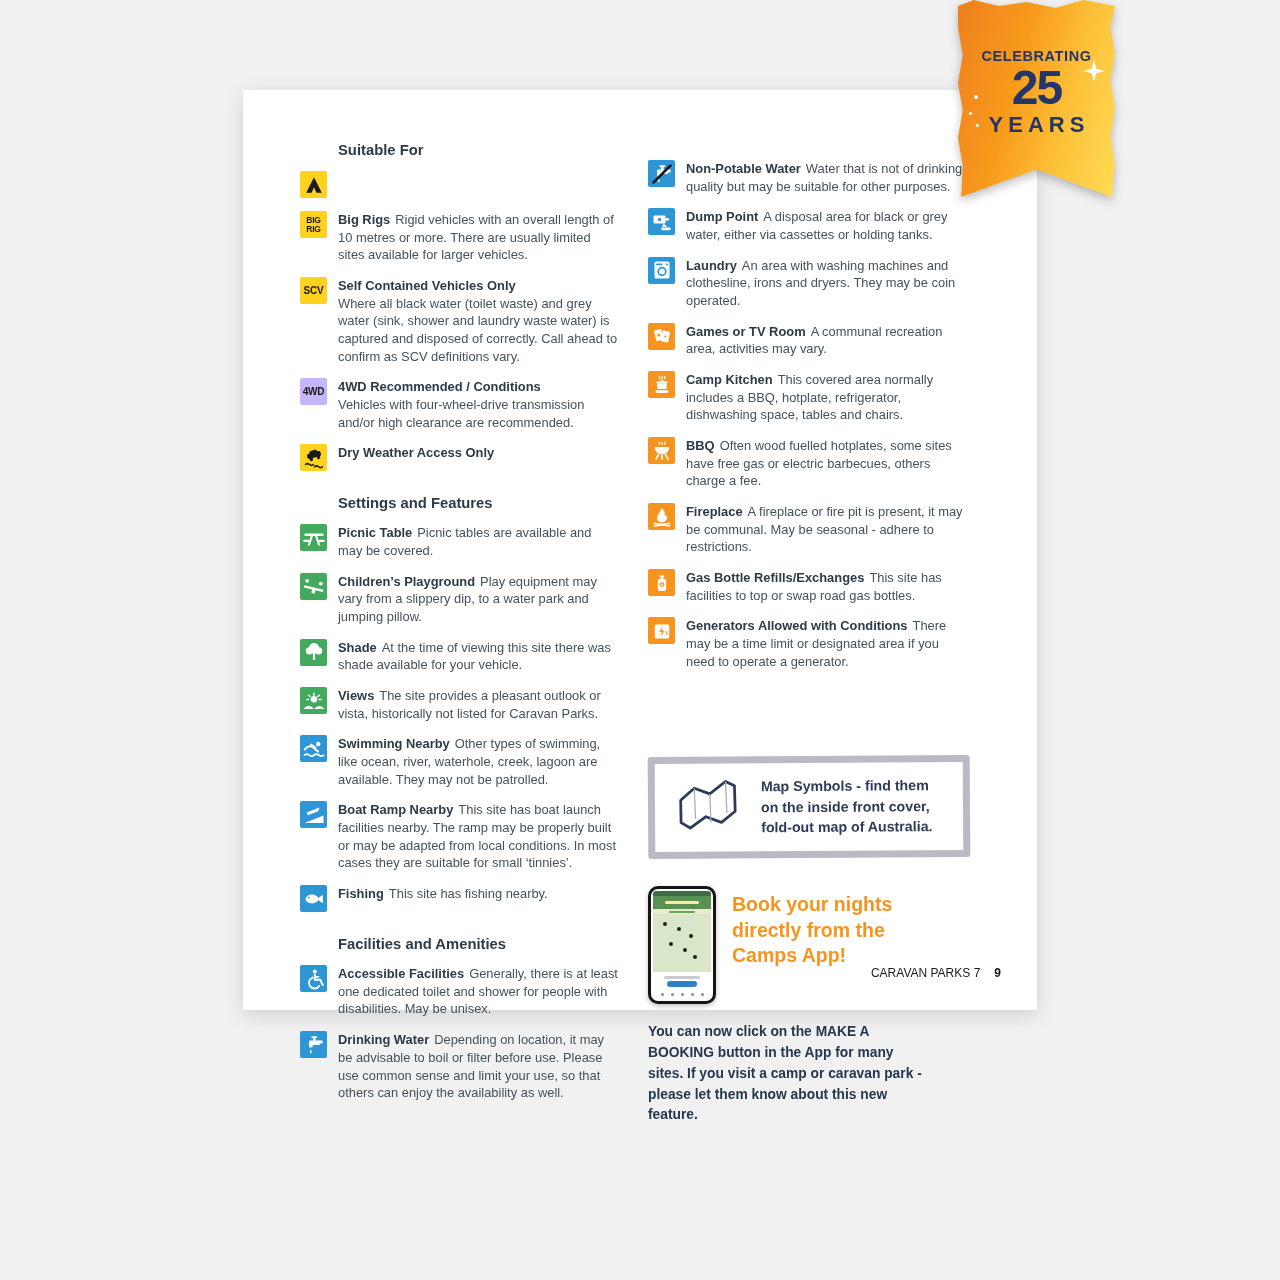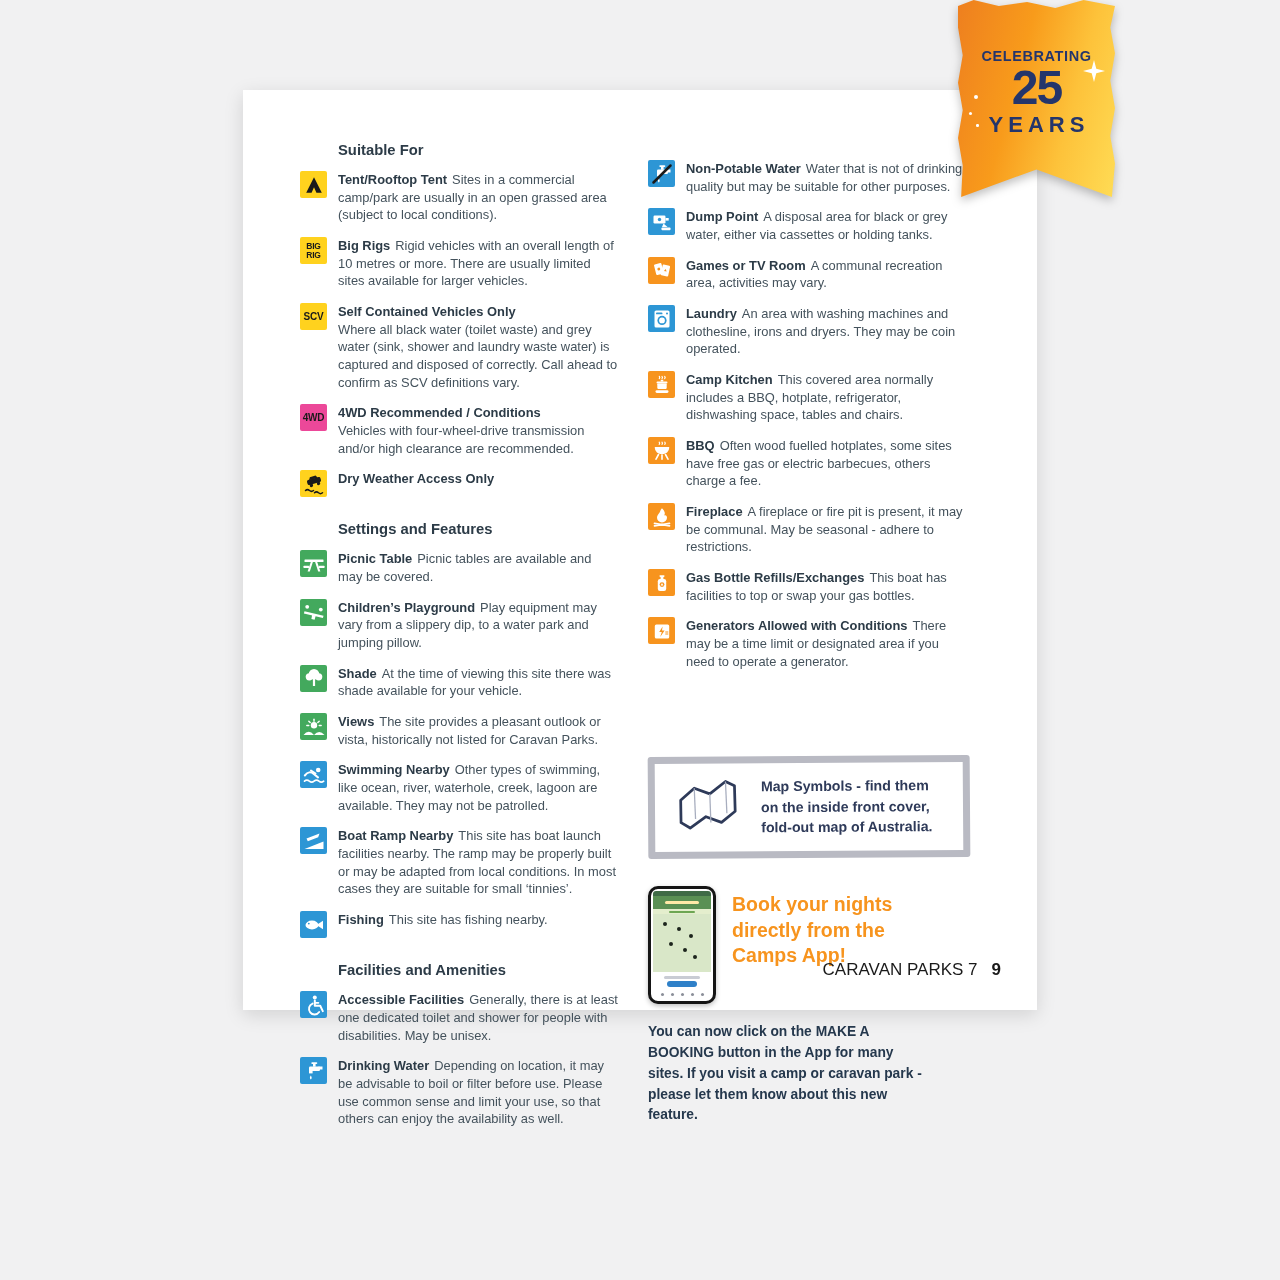--- a/index.html
+++ b/index.html
@@ -36,21 +36,21 @@
   .p-map{flex:1;background:#d9e7c8;position:relative;}
   .p-map i{position:absolute;left:10px;top:8px;width:4px;height:4px;border-radius:50%;background:#1d241d;
            box-shadow:14px 5px 0 #1d241d,26px 12px 0 #1d241d,6px 20px 0 #1d241d,20px 26px 0 #1d241d,30px 33px 0 #1d241d;}
   .p-info{height:18px;background:#fff;display:flex;flex-direction:column;align-items:center;justify-content:center;gap:2px;}
   .p-info .bar{width:36px;height:3px;background:#c9ccd4;border-radius:2px;}
   .p-info .btn{width:30px;height:6px;background:#2f80c8;border-radius:3px;}
   .p-foot{height:9px;background:#fff;display:flex;align-items:center;justify-content:space-around;padding:0 4px;}
   .p-foot i{width:3px;height:3px;border-radius:50%;background:#8b8f99;}
   .promo-heading{font-size:19.5px;font-weight:bold;color:#f7941e;line-height:1.3;width:210px;margin-top:6px;}
   .promo-body{margin-top:18px;width:282px;font-size:13.8px;font-weight:bold;color:#25384d;line-height:1.5;}
-  .footer{position:absolute;right:36px;bottom:30px;font-size:17px;color:#1a1a1a;}
+  .footer{position:absolute;right:36px;bottom:30px;font-size:12px;color:#1a1a1a;}
   .footer .pagenum{font-weight:bold;margin-left:14px;}
   .ribbon-wrap{position:absolute;left:958px;top:0;width:157px;height:197px;z-index:5;
                filter:drop-shadow(0 4px 5px rgba(0,0,0,.25));}
   .ribbon{width:100%;height:100%;position:relative;color:#24356b;
     background:linear-gradient(105deg,#ee7f1f 0%,#f89b1b 38%,#fdc23a 68%,#ffdc55 100%);
     clip-path:polygon(0% 3%,10% 0%,26% 3%,44% 1%,62% 4%,80% 0%,100% 3%,
                       97% 14%,100% 27%,97% 41%,100% 55%,97% 69%,100% 83%,98% 100%,
                       50% 86%,2% 100%,3% 84%,0% 70%,3% 56%,0% 42%,3% 28%,0% 14%);}
   .r-line1{padding-top:48px;text-align:center;font-weight:800;font-size:14.5px;letter-spacing:.6px;}
   .r-num{text-align:center;font-weight:800;font-size:48px;line-height:1.0;letter-spacing:-2px;}
@@ -67,37 +67,36 @@
 <div class="page">
 
   <div class="col-left">
       <div class="section-title first">Suitable For</div>
       <div class="item">
         <span class="icon" style="background: rgb(255, 210, 30);">
           <svg viewBox="0 0 24 24">
             <path d="M12 4.2 L4.2 19.8 L9.6 19.8 L12 14.2 L14.4 19.8 L19.8 19.8 Z" fill="#1a1a1a"></path>
           </svg>
         </span>
-        <div class="item-text"><span class="item-label">Tent/Rooftop Tent</span><span class="inline-desc">Sites in a commercial camp/park are usually in an open grassed area (subject to local conditions).</span></div>
       </div>
       <div class="item">
         <span class="icon" style="background: rgb(255, 210, 30);">
           <span class="icon-text two">BIG</span>
           <span class="icon-text two">RIG</span>
         </span>
         <div class="item-text"><span class="item-label">Big Rigs</span><span class="inline-desc">Rigid vehicles with an overall length of 10 metres or more. There are usually limited sites available for larger vehicles.</span></div>
       </div>
       <div class="item">
         <span class="icon" style="background: rgb(255, 210, 30);">
           <span class="icon-text">SCV</span>
         </span>
         <div class="item-text"><span class="item-label" style="display: block;">Self Contained Vehicles Only</span><span>Where all black water (toilet waste) and grey water (sink, shower and laundry waste water) is captured and disposed of correctly. Call ahead to confirm as SCV definitions vary.</span></div>
       </div>
       <div class="item">
-        <span class="icon" style="background: #ec4899;">
+        <span class="icon" style="background: #c4b5fd;">
           <span class="icon-text">4WD</span>
         </span>
         <div class="item-text"><span class="item-label" style="display: block;">4WD Recommended / Conditions</span><span>Vehicles with four-wheel-drive transmission and/or high clearance are recommended.</span></div>
       </div>
       <div class="item">
         <span class="icon" style="background: rgb(255, 210, 30);">
           <svg viewBox="0 0 24 24">
             <g transform="rotate(-16 12 9)">
               <rect x="5" y="6.5" width="14" height="5" rx="1.6" fill="#1a1a1a"></rect>
               <path d="M7.5 7 L9 4.2 L15 4.2 L16.5 7 Z" fill="#1a1a1a"></path>
@@ -241,47 +240,47 @@
               <rect x="3.5" y="5.5" width="12" height="8" rx="1.2" fill="#ffffff"></rect>
               <rect x="15.5" y="8" width="3.2" height="2.6" fill="#ffffff"></rect>
               <circle cx="9.5" cy="9.5" r="1.7" fill="#2D96D5"></circle>
               <path d="M13.5 13.5 L17.5 17 L12 17 Z" fill="#ffffff"></path>
               <rect x="11.5" y="17.5" width="9" height="2.8" rx="0.8" fill="#ffffff"></rect>
             </svg>
           </span>
           <div class="item-text"><span class="item-label">Dump Point</span><span class="inline-desc">A disposal area for black or grey water, either via cassettes or holding tanks.</span></div>
         </div>
         <div class="item">
+          <span class="icon" style="background: rgb(45, 150, 213);">
+            <svg viewBox="0 0 24 24">
+              <rect x="4.5" y="3.5" width="15" height="17" rx="1.6" fill="#ffffff"></rect>
+              <rect x="6" y="5.5" width="6.5" height="1.8" rx="0.9" fill="#2D96D5"></rect>
+              <circle cx="17" cy="6.4" r="1" fill="#2D96D5"></circle>
+              <circle cx="12" cy="13.4" r="4.6" fill="#2D96D5"></circle>
+              <circle cx="12" cy="13.4" r="2.9" fill="#ffffff"></circle>
+            </svg>
+          </span>
+          <div class="item-text"><span class="item-label">Laundry</span><span class="inline-desc">An area with washing machines and clothesline, irons and dryers.  They may be coin operated.</span></div>
+        </div>
+        <div class="item">
           <span class="icon" style="background: rgb(247, 148, 30);">
             <svg viewBox="0 0 24 24">
               <g transform="rotate(-14 9 11)">
                 <rect x="5" y="5.5" width="7.6" height="11" rx="1" fill="#ffffff"></rect>
                 <circle cx="8.8" cy="11" r="1.4" fill="#F7941E"></circle>
               </g>
               <g transform="rotate(12 15 13)">
                 <rect x="11.5" y="7" width="7.6" height="11" rx="1" fill="#ffffff"></rect>
                 <path d="M15.3 10.8 L16.7 13.2 L13.9 13.2 Z" fill="#F7941E"></path>
               </g>
             </svg>
           </span>
           <div class="item-text"><span class="item-label">Games or TV Room</span><span class="inline-desc">A communal recreation area, activities may vary.</span></div>
         </div>
         <div class="item">
-          <span class="icon" style="background: rgb(45, 150, 213);">
-            <svg viewBox="0 0 24 24">
-              <rect x="4.5" y="3.5" width="15" height="17" rx="1.6" fill="#ffffff"></rect>
-              <rect x="6" y="5.5" width="6.5" height="1.8" rx="0.9" fill="#2D96D5"></rect>
-              <circle cx="17" cy="6.4" r="1" fill="#2D96D5"></circle>
-              <circle cx="12" cy="13.4" r="4.6" fill="#2D96D5"></circle>
-              <circle cx="12" cy="13.4" r="2.9" fill="#ffffff"></circle>
-            </svg>
-          </span>
-          <div class="item-text"><span class="item-label">Laundry</span><span class="inline-desc">An area with washing machines and clothesline, irons and dryers.  They may be coin operated.</span></div>
-        </div>
-        <div class="item">
           <span class="icon" style="background: rgb(247, 148, 30);">
             <svg viewBox="0 0 24 24">
               <path d="M9.3 3.4 q1 1.1 0 2.2 M12 3.4 q1 1.1 0 2.2 M14.7 3.4 q1 1.1 0 2.2" stroke="#ffffff" stroke-width="1.2" fill="none" stroke-linecap="round"></path>
               <rect x="10.7" y="6.8" width="2.6" height="1.7" fill="#ffffff"></rect>
               <rect x="6.5" y="8.5" width="11" height="2" rx="1" fill="#ffffff"></rect>
               <rect x="7.3" y="10.5" width="9.4" height="5.4" rx="0.8" fill="#ffffff"></rect>
               <rect x="5.5" y="17.2" width="13" height="2.7" rx="1.3" fill="#ffffff"></rect>
             </svg>
           </span>
           <div class="item-text"><span class="item-label">Camp Kitchen</span><span class="inline-desc">This covered area normally includes a BBQ, hotplate, refrigerator, dishwashing space, tables and chairs.</span></div>
@@ -308,21 +307,21 @@
         <div class="item">
           <span class="icon" style="background: rgb(247, 148, 30);">
             <svg viewBox="0 0 24 24">
               <rect x="7.8" y="8" width="8.4" height="12" rx="2.2" fill="#ffffff"></rect>
               <rect x="10.6" y="5.6" width="2.8" height="2.6" fill="#ffffff"></rect>
               <rect x="9.4" y="4.2" width="5.2" height="1.7" rx="0.8" fill="#ffffff"></rect>
               <circle cx="12" cy="13.6" r="2.4" fill="#F7941E"></circle>
               <path d="M12 11.9 L13.4 14.6 L10.6 14.6 Z" fill="#ffffff"></path>
             </svg>
           </span>
-          <div class="item-text"><span class="item-label">Gas Bottle Refills/Exchanges</span><span class="inline-desc">This boat has facilities to top or swap your gas bottles.</span></div>
+          <div class="item-text"><span class="item-label">Gas Bottle Refills/Exchanges</span><span class="inline-desc">This site has facilities to top or swap road gas bottles.</span></div>
         </div>
         <div class="item">
           <span class="icon" style="background: rgb(247, 148, 30);">
             <svg viewBox="0 0 24 24">
               <rect x="4.8" y="5.5" width="14.4" height="14" rx="1.6" fill="#ffffff"></rect>
               <path d="M12.6 7.5 L9.2 13.1 L11.8 13.1 L10.2 17.9 L14.6 11.5 L12 11.5 Z" fill="#F7941E"></path>
               <path d="M15.3 13 h3 M15.3 15 h3" stroke="#F7941E" stroke-width="1.2"></path>
             </svg>
           </span>
           <div class="item-text"><span class="item-label">Generators Allowed with Conditions</span><span class="inline-desc">There may be a time limit or designated area if you need to operate a generator.</span></div>

